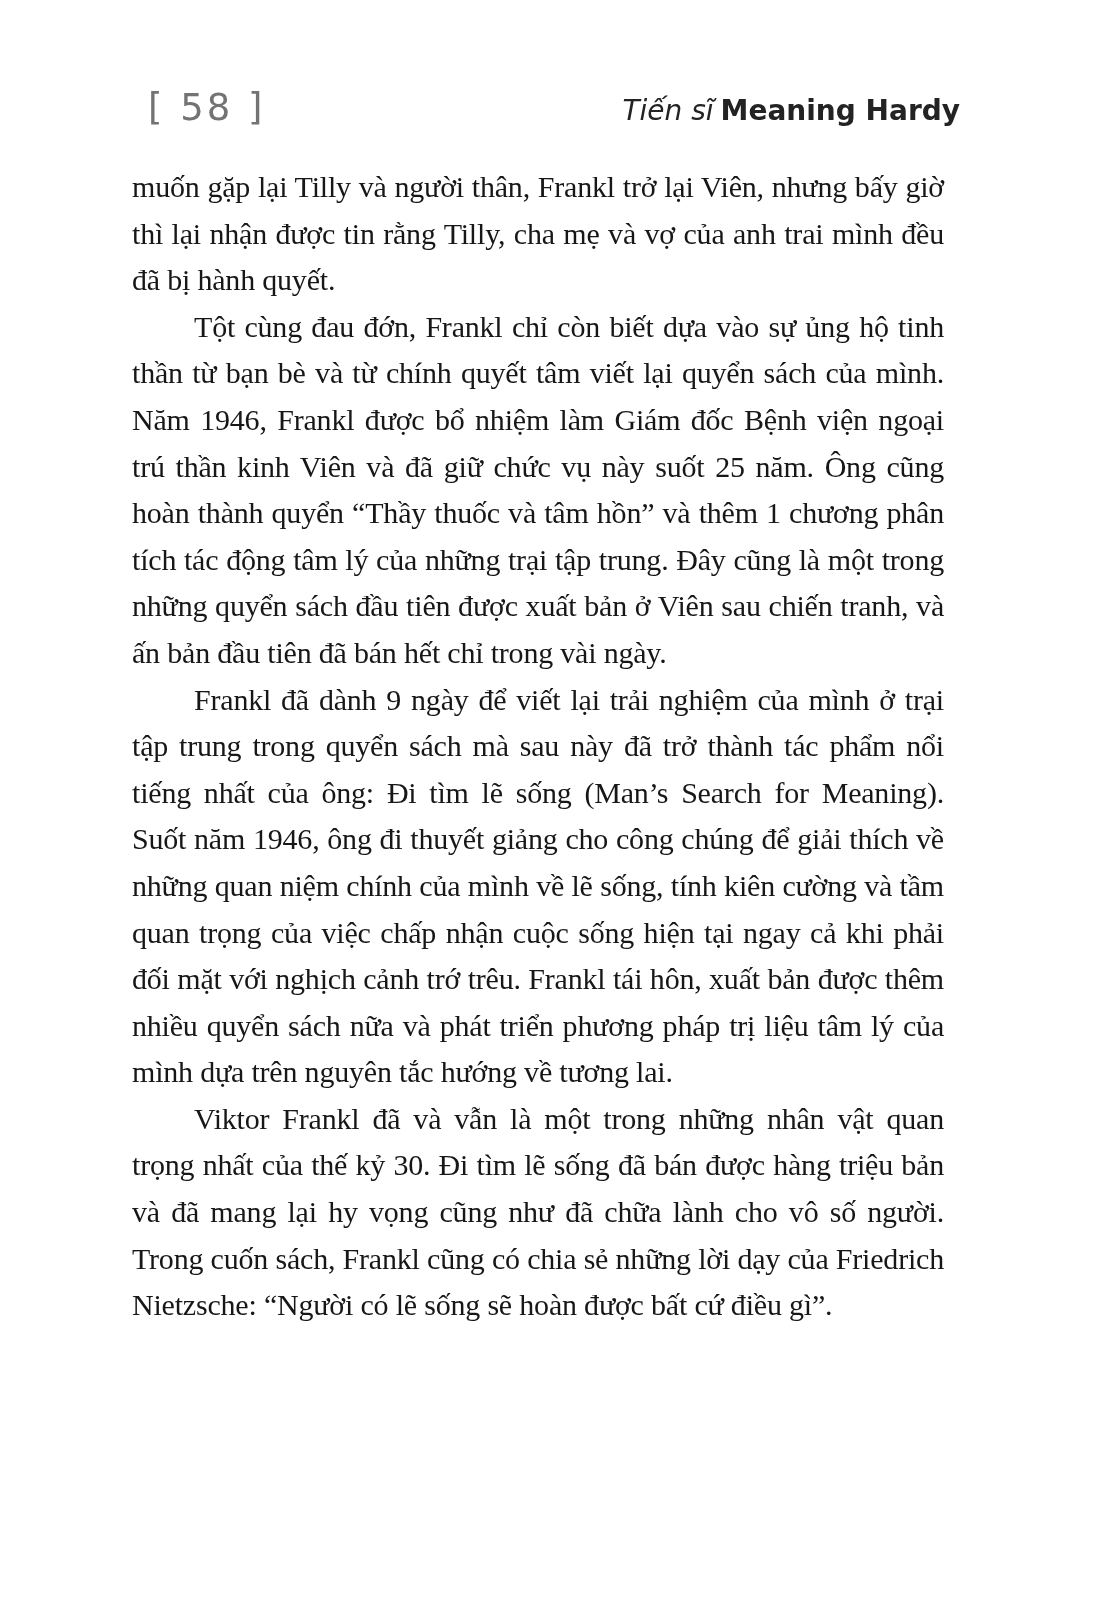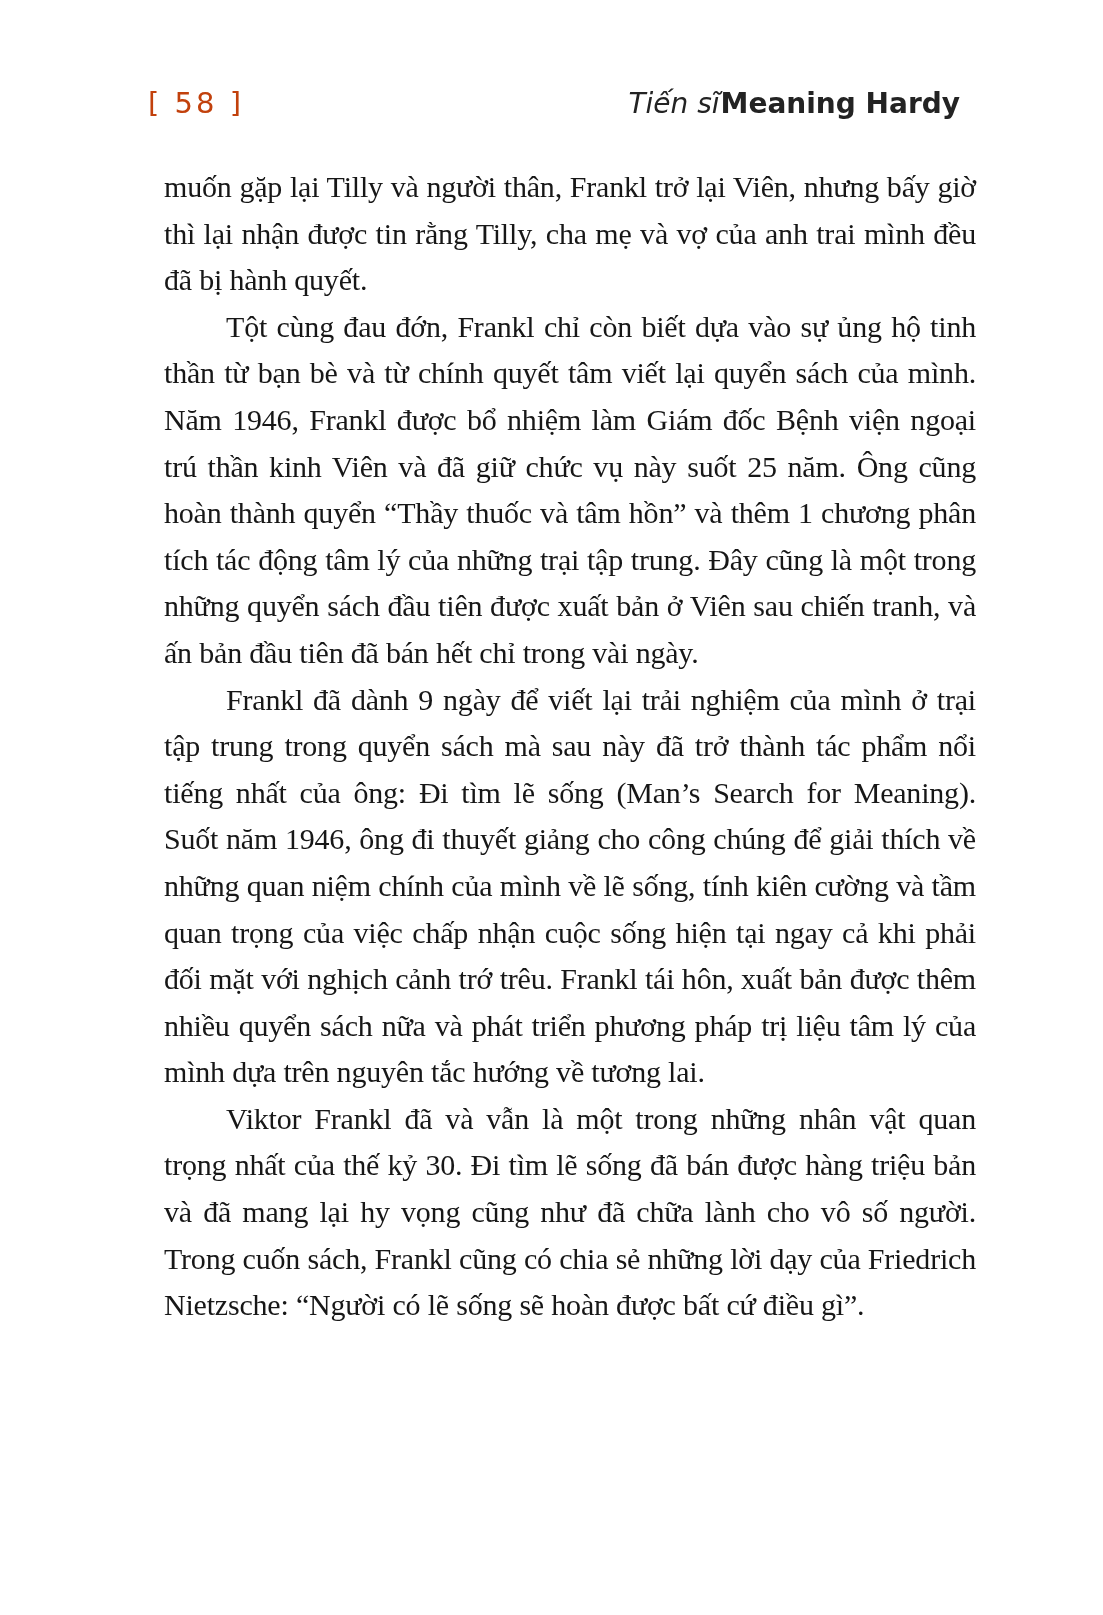--- a/index.html
+++ b/index.html
@@ -22,42 +22,42 @@
     position:absolute;
     top:86px;
     left:148px;
     width:812px;
     display:flex;
     justify-content:space-between;
     align-items:baseline;
     font-family:"DejaVu Sans","Liberation Sans",sans-serif;
   }
   .page-number{
-    font-size:29px;
+    font-size:37px;
     letter-spacing:3px;
-    color:#c2410c;
+    color:#737373;
     white-space:nowrap;
   }
   .running-title{
     font-size:28px;
     color:#232323;
     white-space:nowrap;
   }
   .running-title .prefix{
     font-style:italic;
     font-weight:400;
-    margin-right:1px;
+    margin-right:7px;
   }
   .running-title .name{
     font-weight:600;
   }
   .body-text{
     position:absolute;
     top:164px;
-    left:164px;
+    left:132px;
     width:812px;
     font-size:30px;
     line-height:46.6px;
     text-align:justify;
     letter-spacing:-0.2px;
     color:var(--text-color);
   }
   .para{margin:0;}
   .para.indent{text-indent:62px;}
   .italic{}

